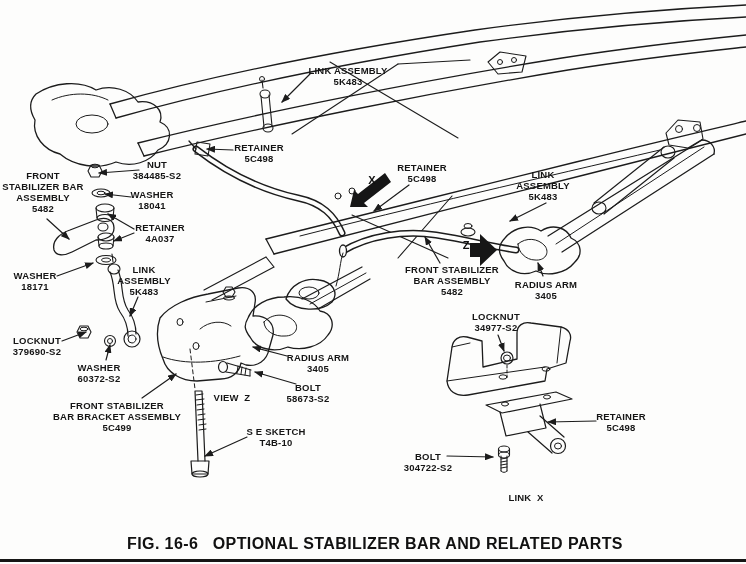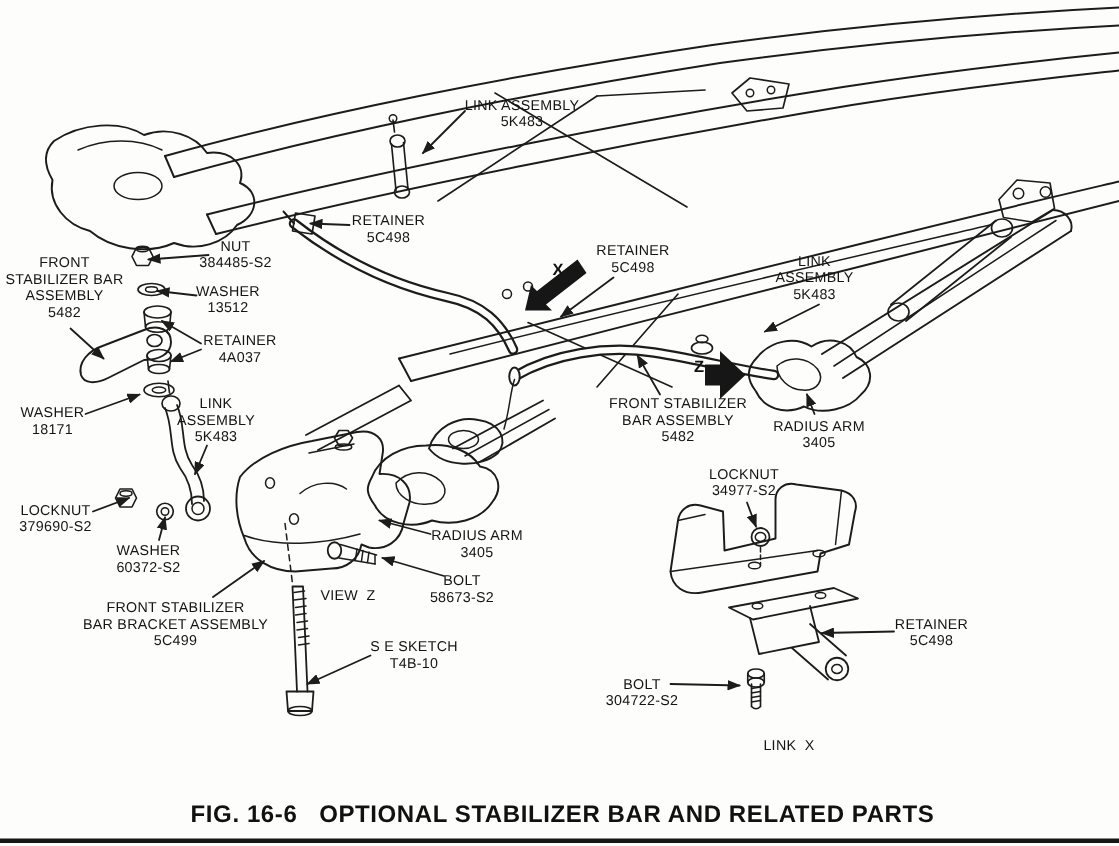--- a/index.html
+++ b/index.html
@@ -7,21 +7,21 @@
   body{
     width:746px;height:564px;position:relative;overflow:hidden;
     background:#fdfdfc;
     font-family:"Liberation Sans", sans-serif;
   }
   #stage{position:absolute;left:0;top:0;width:746px;height:564px;}
   svg.art{position:absolute;left:0;top:0;}
   .lbl{
     position:absolute;transform:translateX(-50%);
     text-align:center;white-space:pre;
-    font-weight:normal;font-size:9.5px;line-height:11px;
+    font-weight:bold;font-size:9.5px;line-height:11px;
     letter-spacing:.2px;color:#151515;
   }
   .marker{
     position:absolute;transform:translateX(-50%);
     font-weight:bold;font-size:11px;color:#111;
   }
   .caption{
     position:absolute;left:375px;top:535px;transform:translateX(-50%);
     font-weight:bold;font-size:16px;letter-spacing:.4px;
     white-space:pre;color:#111;z-index:2;
@@ -237,21 +237,21 @@
       <line x1="596" y1="421" x2="548" y2="422" marker-end="url(#ah)"></line>
       <line x1="447" y1="456" x2="493" y2="457" marker-end="url(#ah)"></line>
     </g>
   </svg>
 
   <div class="lbl" style="left:348px;top:65px"><div>LINK ASSEMBLY</div><div>5K483</div></div>
   <div class="lbl" style="left:259px;top:142px"><div>RETAINER</div><div>5C498</div></div>
   <div class="lbl" style="left:422px;top:162px"><div>RETAINER</div><div>5C498</div></div>
   <div class="lbl" style="left:157px;top:159px"><div>NUT</div><div>384485-S2</div></div>
   <div class="lbl" style="left:43px;top:170px"><div>FRONT</div><div>STABILIZER BAR</div><div>ASSEMBLY</div><div>5482</div></div>
-  <div class="lbl" style="left:152px;top:189px"><div>WASHER</div><div>13512</div></div>
+  <div class="lbl" style="left:152px;top:189px"><div>WASHER</div><div>18041</div></div>
   <div class="lbl" style="left:160px;top:222px"><div>RETAINER</div><div>4A037</div></div>
   <div class="lbl" style="left:35px;top:270px"><div>WASHER</div><div>18171</div></div>
   <div class="lbl" style="left:144px;top:264px"><div>LINK</div><div>ASSEMBLY</div><div>5K483</div></div>
   <div class="lbl" style="left:37px;top:335px"><div>LOCKNUT</div><div>379690-S2</div></div>
   <div class="lbl" style="left:99px;top:362px"><div>WASHER</div><div>60372-S2</div></div>
   <div class="lbl" style="left:117px;top:400px"><div>FRONT STABILIZER</div><div>BAR BRACKET ASSEMBLY</div><div>5C499</div></div>
   <div class="lbl" style="left:318px;top:352px"><div>RADIUS ARM</div><div>3405</div></div>
   <div class="lbl" style="left:308px;top:382px"><div>BOLT</div><div>58673-S2</div></div>
   <div class="lbl" style="left:232px;top:392px"><div>VIEW  Z</div></div>
   <div class="lbl" style="left:276px;top:426px"><div>S E SKETCH</div><div>T4B-10</div></div>

